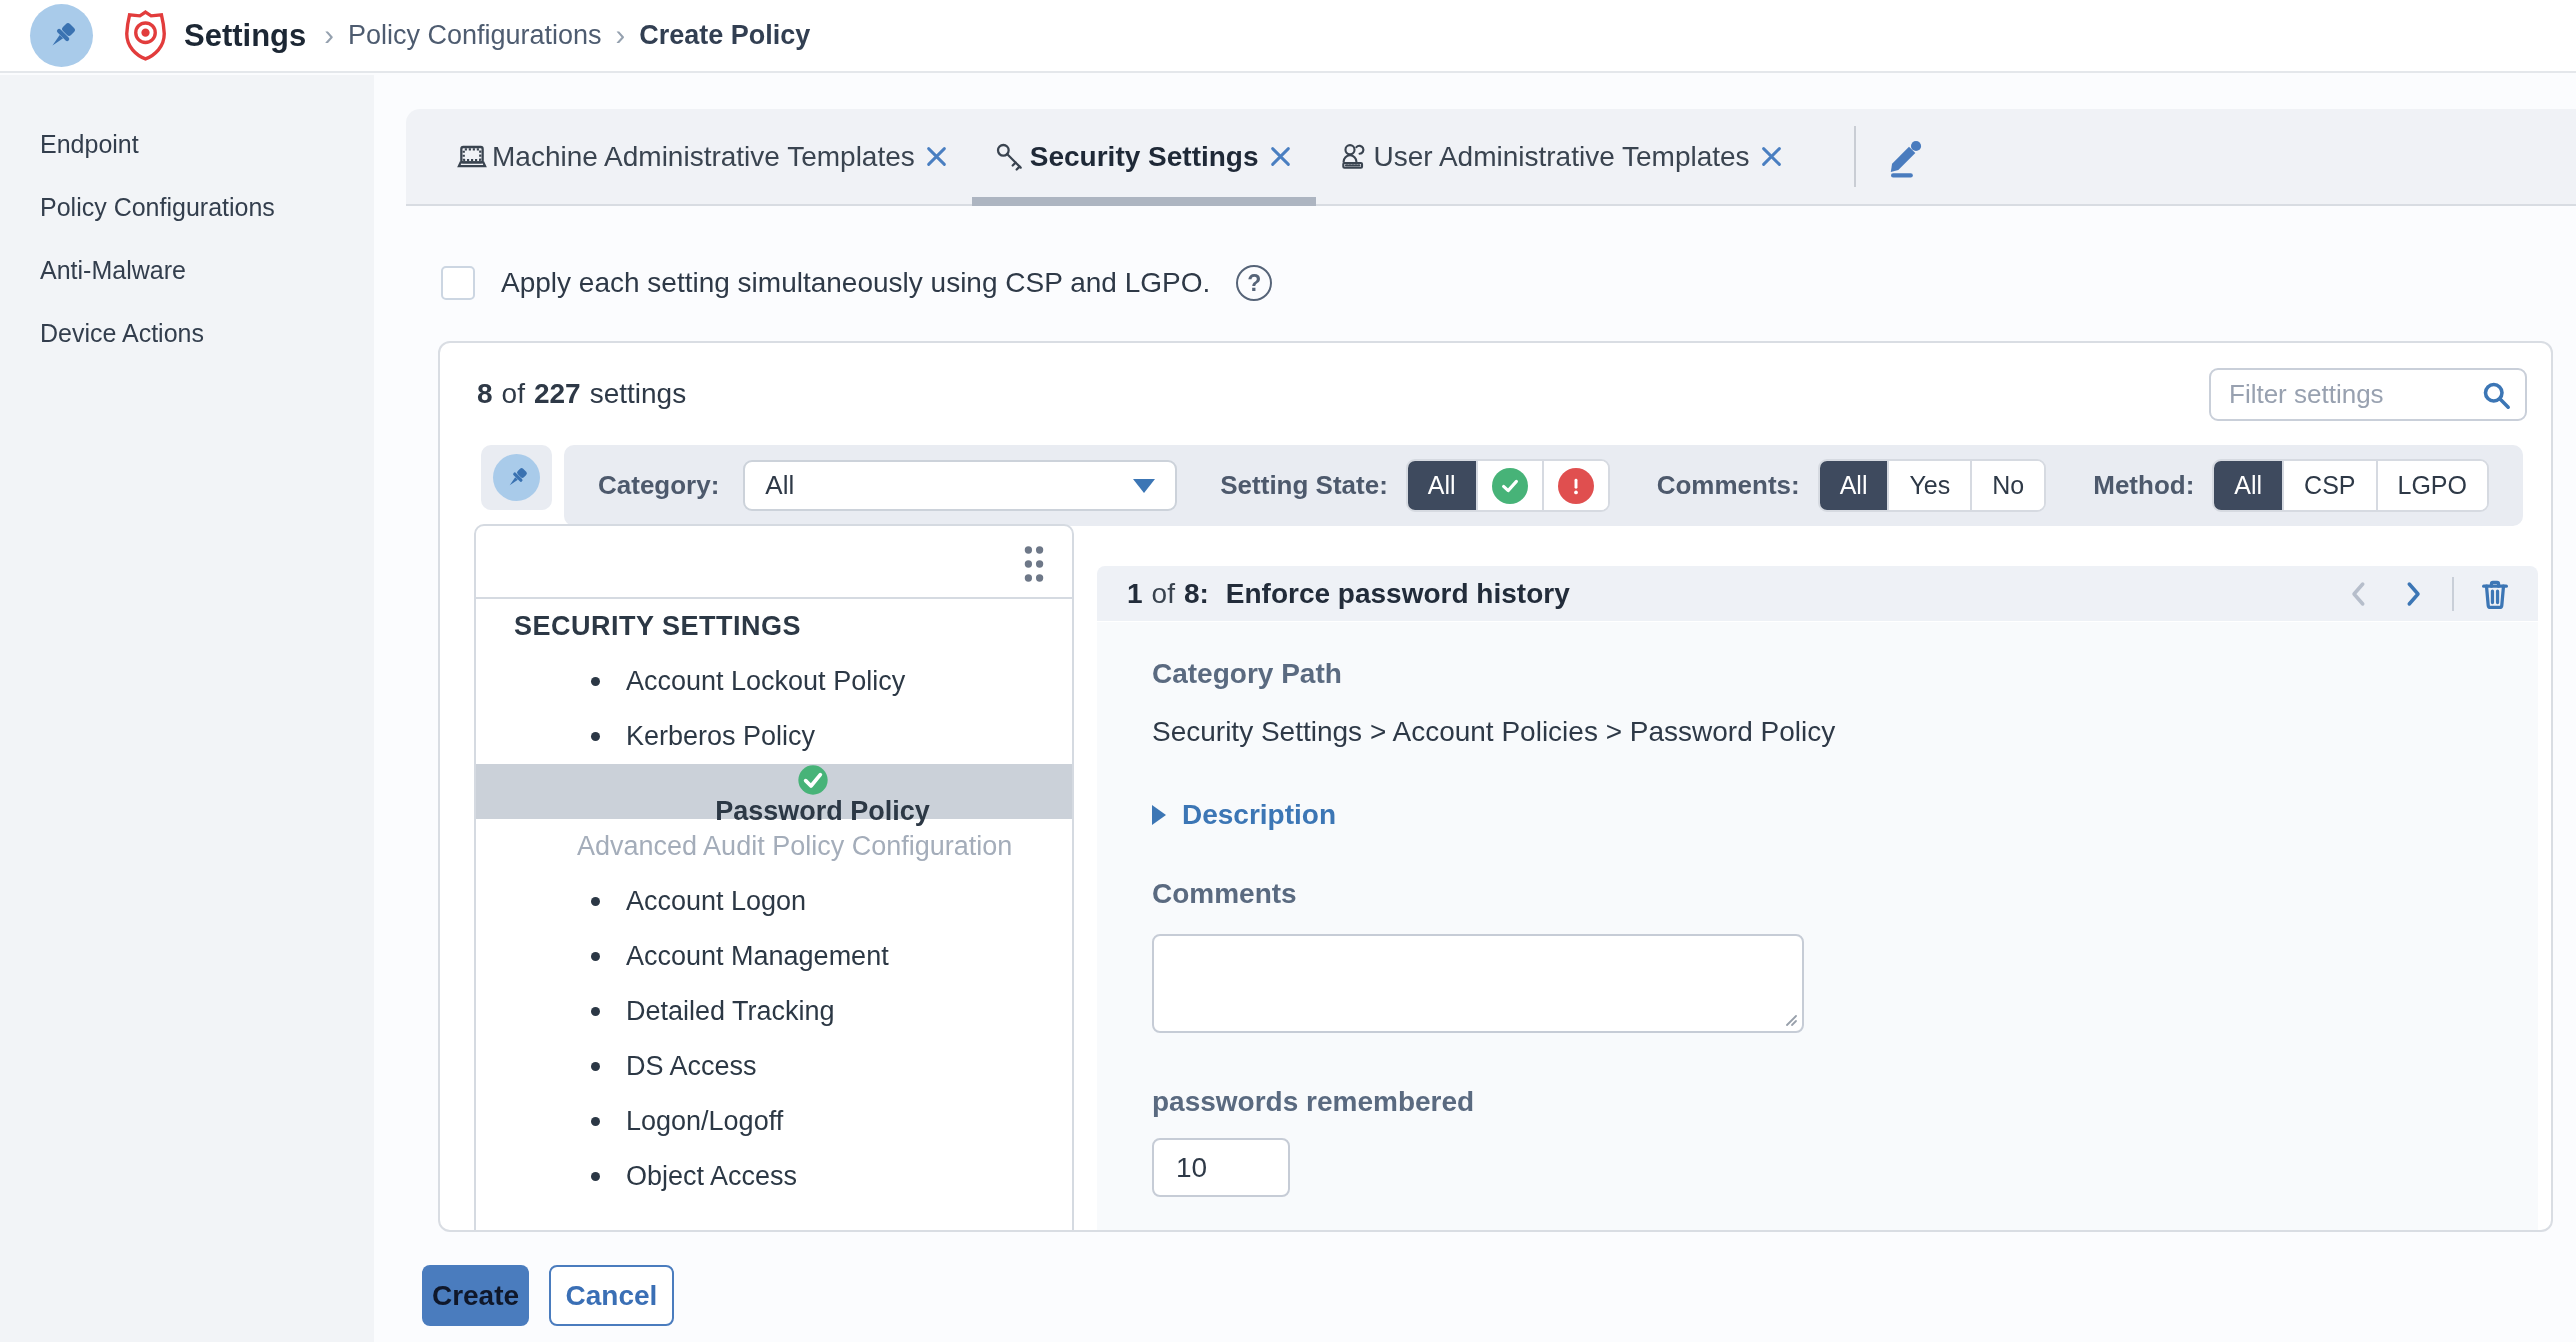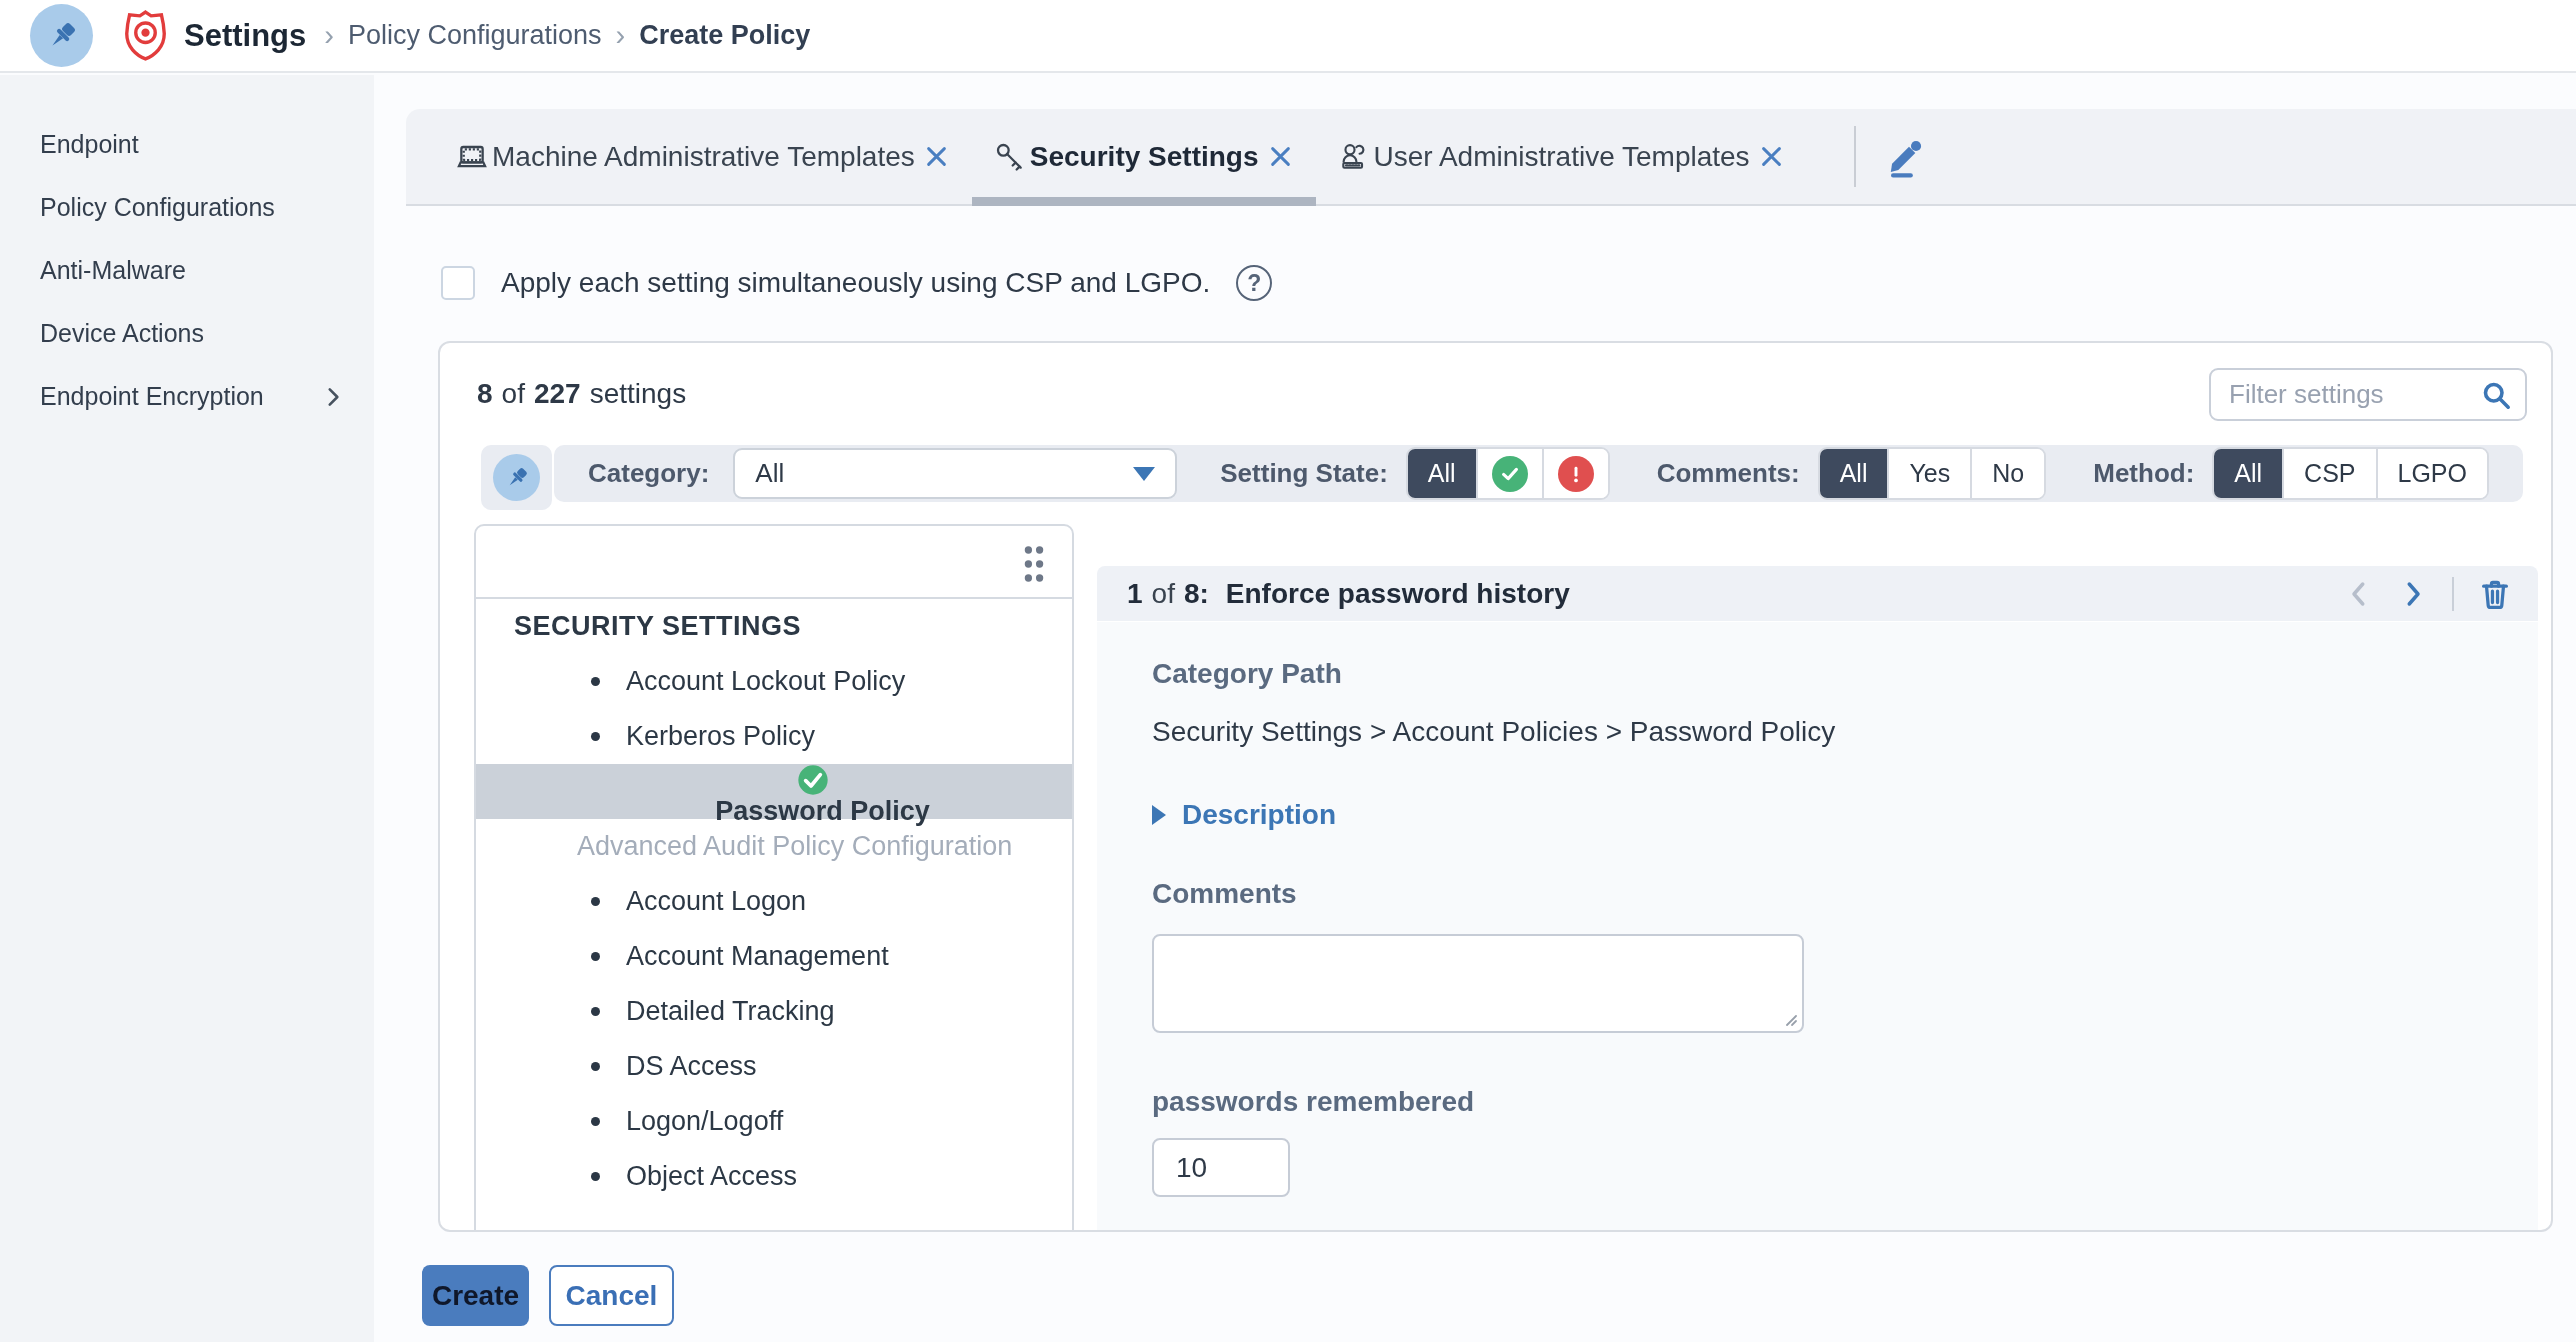--- a/index.html
+++ b/index.html
@@ -62,21 +62,21 @@
     font-family:"Liberation Sans", sans-serif; }
   .filter-input::placeholder { color:#98a1b0; }
   .filter-search { position:absolute; right:14px; top:11px; cursor:pointer; }
 
   
   .pin-btn { position:absolute; left:41px; top:102px; width:71px; height:65px;
     background:#e9ecf2; border-radius:10px; display:flex; align-items:center;
     justify-content:center; cursor:pointer; }
   .pin-btn .mini-circle { width:47px; height:47px; border-radius:50%; background:#a9cbea;
     display:flex; align-items:center; justify-content:center; }
-  .filterbar { position:absolute; left:114px; top:102px; right:28px; height:57px;
+  .filterbar { position:absolute; left:124px; top:102px; right:28px; height:81px;
     background:#e9ecf2; border-radius:10px; display:flex; align-items:center;
     padding:1px 34px; font-size:26px; }
   .f-label { font-weight:bold; color:#4d596c; white-space:nowrap; }
   .dropdown { margin-left:24px; width:519px; height:51px; background:#fff;
     border:2px solid #ccd2da; border-radius:9px; display:flex; align-items:center;
     padding:0 20px; cursor:pointer; }
   .dropdown-value { font-size:26px; color:#2e3947; }
   .caret-down { margin-left:auto; width:0; height:0; border-left:11px solid transparent;
     border-right:11px solid transparent; border-top:14px solid #3c76b5; }
   .seg-group { display:inline-flex; height:53px; background:#fff;
@@ -184,29 +184,20 @@
   </div>
   <div class="side-item">
     <span>Policy Configurations</span>
   </div>
   <div class="side-item">
     <span>Anti-Malware</span>
   </div>
   <div class="side-item">
     <span>Device Actions</span>
   </div>
-  <div class="side-item">
-    <span>Endpoint Encryption</span>
-    <span class="grow"></span>
-    <span>
-      <svg width="26" height="26" viewBox="0 0 24 24" fill="none" stroke="#47525f" stroke-width="2.4" stroke-linecap="round" stroke-linejoin="round">
-        <polyline points="9 5 16 12 9 19"></polyline>
-      </svg>
-    </span>
-  </div>
 </div>
 
 <div class="tabstrip">
   <div class="tab">
     <span>
       <svg width="32" height="32" viewBox="0 0 24 24" fill="none" stroke="#3a4450" stroke-width="1.7">
         <rect x="4" y="4.5" width="16" height="11.5" rx="1.5"></rect>
         <rect x="5.8" y="6.3" width="12.4" height="8" rx="0.8" stroke-dasharray="1.6 1.4"></rect>
         <path d="M2.2 18.8 L21.8 18.8 L20.5 16 L3.5 16 Z"></path>
       </svg>

